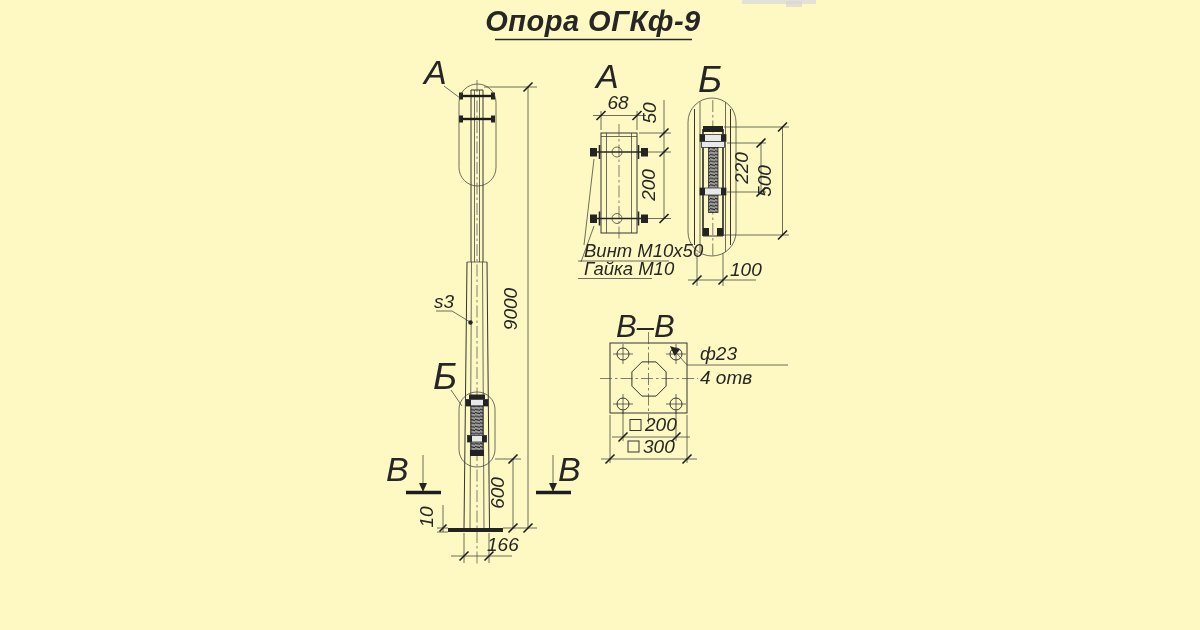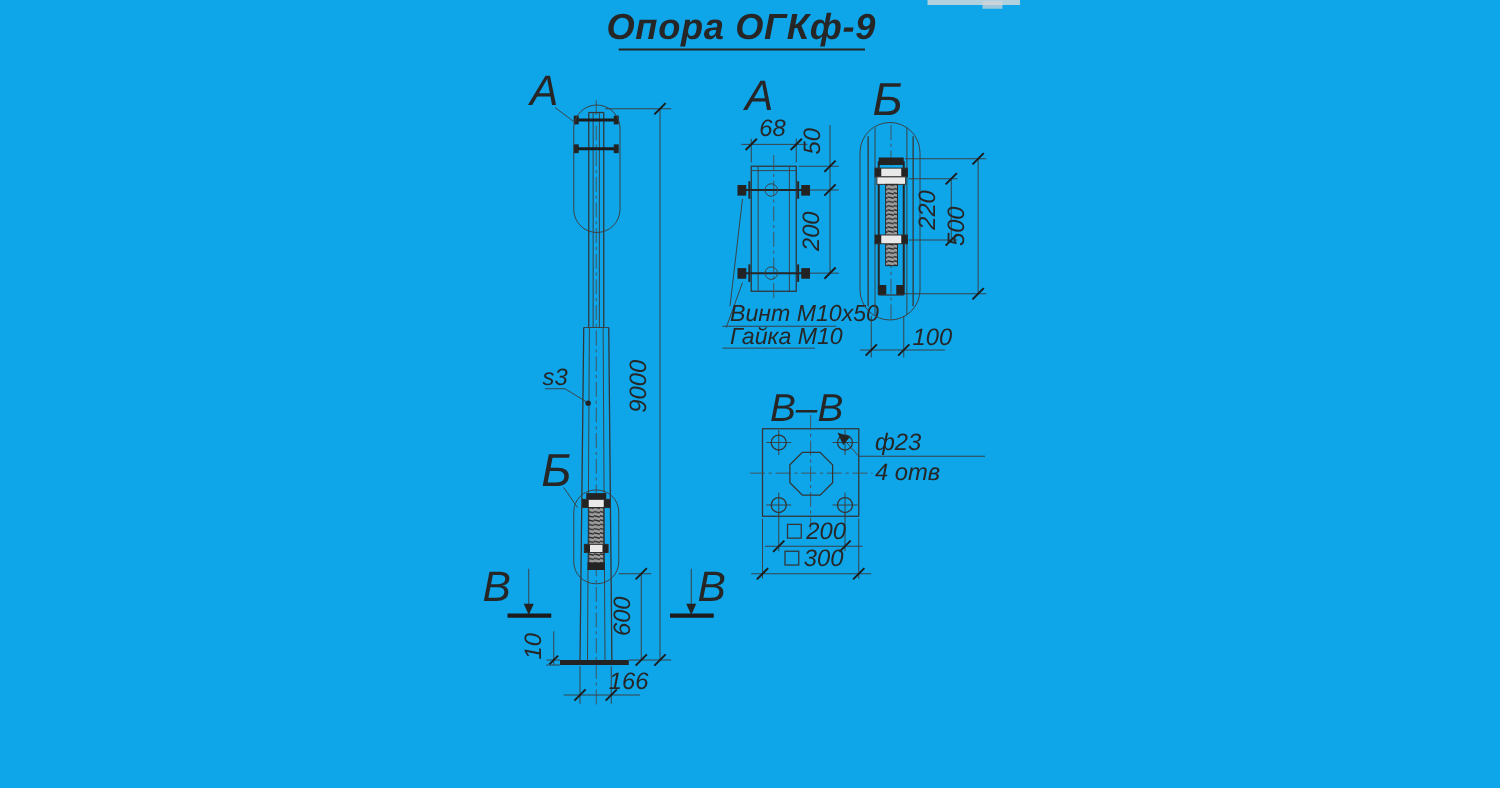--- a/index.html
+++ b/index.html
@@ -1,16 +1,16 @@
 <!DOCTYPE html>
 <html><head>
 <meta charset="utf-8">
 <style>
   html,body{margin:0;padding:0;background:#ffffff;}
-  .canvas{position:relative;width:1200px;height:630px;background:#0ea5e9;overflow:hidden;}
+  .canvas{position:relative;width:1200px;height:630px;background:#fef9c3;overflow:hidden;}
   svg{display:block;}
   text{font-family:"Liberation Sans","DejaVu Sans",sans-serif;font-style:italic;fill:#262626;}
   .t-title{font-size:29px;font-weight:600;letter-spacing:.5px;}
   .t-letter{font-size:34px;font-weight:500;}
   .t-dim{font-size:19px;}
   .t-note{font-size:18.5px;}
   .ln{stroke:#343434;stroke-width:1;fill:none;}
   .thin{stroke:#3d3d3d;stroke-width:.75;fill:none;}
   .med{stroke:#262626;stroke-width:1.6;fill:none;}
   .bold{stroke:#1c1c1c;stroke-width:2.4;fill:none;}

